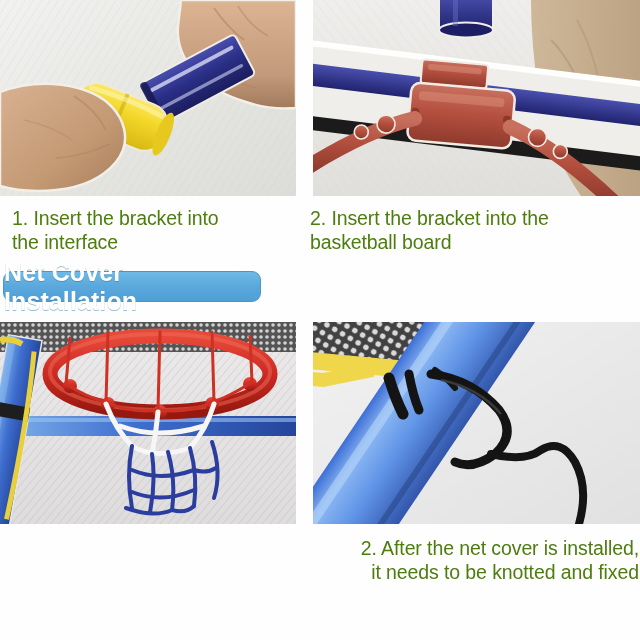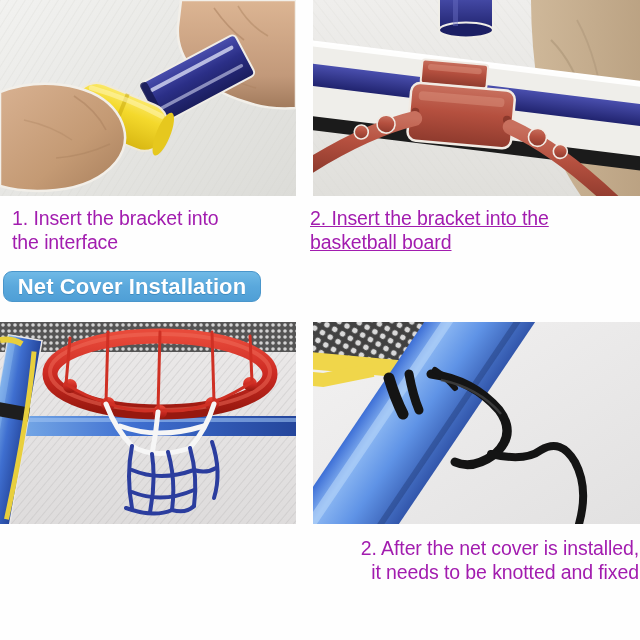--- a/index.html
+++ b/index.html
@@ -30,49 +30,49 @@
   #photo-insert-bracket-interface { left: 0px;   top: 0px;   width: 296px; height: 196px; }
   #photo-insert-bracket-board     { left: 313px; top: 0px;   width: 327px; height: 196px; }
   #photo-net-cover-on-bracket     { left: 0px;   top: 322px; width: 296px; height: 202px; }
   #photo-knot-and-fix             { left: 313px; top: 322px; width: 327px; height: 202px; }
 
   .photo svg { display: block; width: 100%; height: 100%; }
 
   
   .caption {
     position: absolute;
-    color: #a21caf;
+    color: #4d7c0f;
     font-size: 19.5px;
     line-height: 24px;
     letter-spacing: -0.1px;
     white-space: pre-line;
   }
   #caption-step1-top    { left: 12px;  top: 206px; width: 285px; }
-  #caption-step2-top    { left: 310px; top: 206px; width: 330px; text-decoration: underline; }
+  #caption-step2-top    { left: 310px; top: 206px; width: 330px; }
   #caption-step1-bottom { left: 20px;  top: 536px; width: 280px; }
   #caption-step2-bottom { left: 304px; top: 536px; width: 335px; text-align: right; }
 
   
   #section-banner {
     position: absolute;
     left: 3px;
     top: 271px;
     width: 258px;
     height: 31px;
     box-sizing: border-box;
     border-radius: 9px;
     background: linear-gradient(180deg, #6fb9e6 0%, #5aa8dc 50%, #4f9fd6 100%);
     border: 1px solid #4a96cb;
     display: flex;
     align-items: center;
     justify-content: center;
   }
   #section-banner-label {
     color: #ffffff;
-    font-size: 22px;
+    font-size: 25px;
     font-weight: bold;
     letter-spacing: 0.1px;
     text-shadow: 0 1px 0 rgba(40,110,160,0.45);
   }
 </style>
 </head>
 <body>
 
 <div class="page">
 

